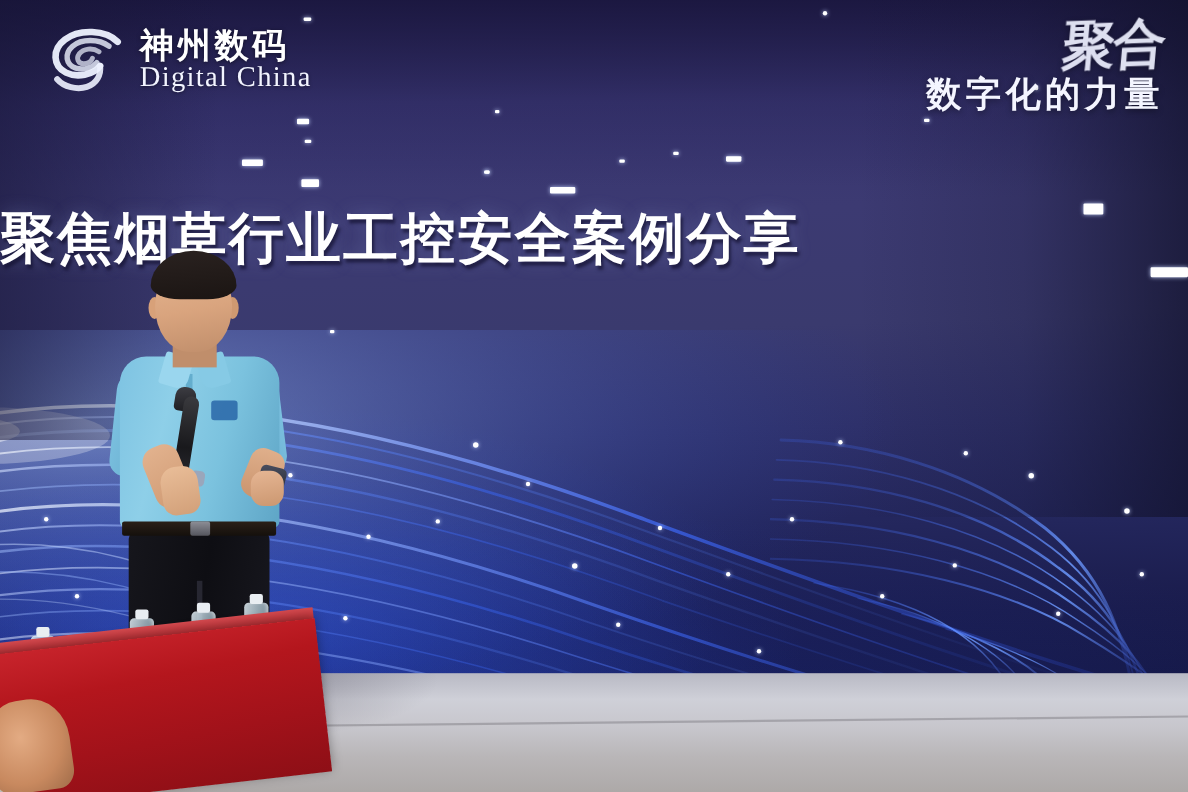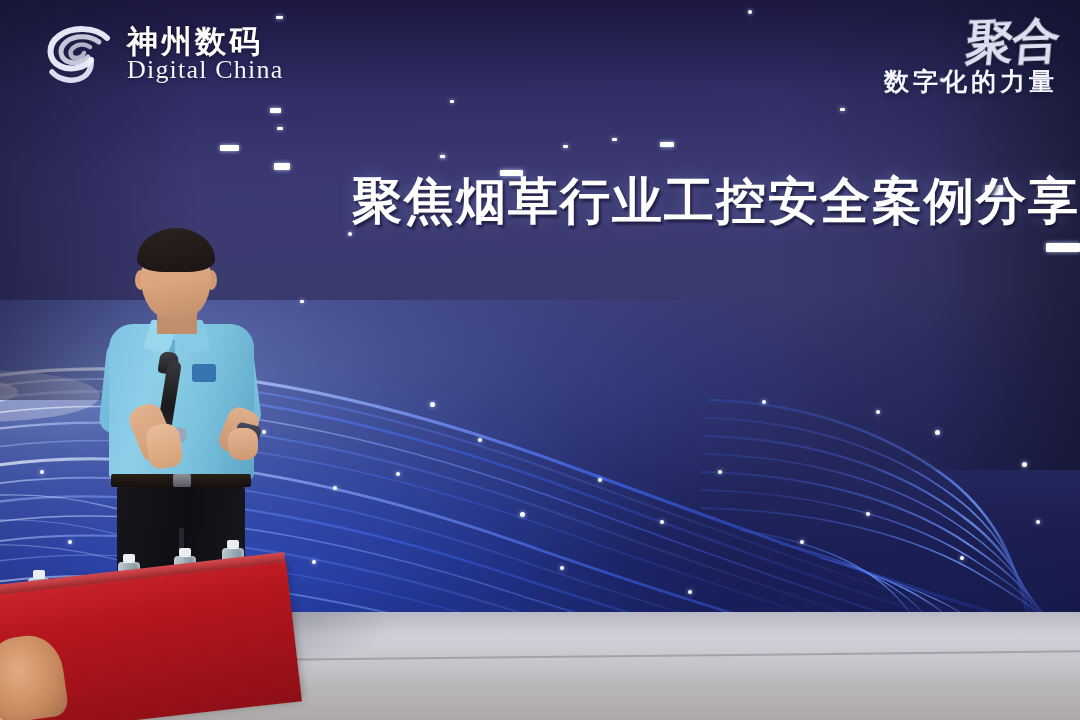--- a/index.html
+++ b/index.html
@@ -113,33 +113,33 @@
     font-family: "Liberation Serif", "DejaVu Serif", serif;
     letter-spacing: -2px;
     transform: skewX(-7deg) rotate(-2deg);
     display: inline-block;
     opacity: 0.92;
     text-shadow: 0 2px 6px rgba(0,0,0,0.35);
     filter: blur(0.2px);
   }
   .slogan-sub {
     margin-top: 3px;
-    font-size: 25px;
+    font-size: 32px;
     font-weight: 700;
     color: #f4f5ff;
     letter-spacing: 4px;
     text-shadow: 0 2px 6px rgba(0,0,0,0.4);
   }
 
   
   .main-title {
     position: absolute;
     left: 0; right: 0;
-    top: 168px;
-    text-align: right;
+    top: 184px;
+    text-align: left;
     font-size: 50px;
     font-weight: 700;
     color: #ffffff;
     letter-spacing: 2px;
     text-shadow: 2px 3px 3px rgba(20,18,50,0.75), 0 0 16px rgba(170,190,255,0.25);
   }
   .sub-date {
     position: absolute;
     left: 0; right: 0;
     top: 350px;

